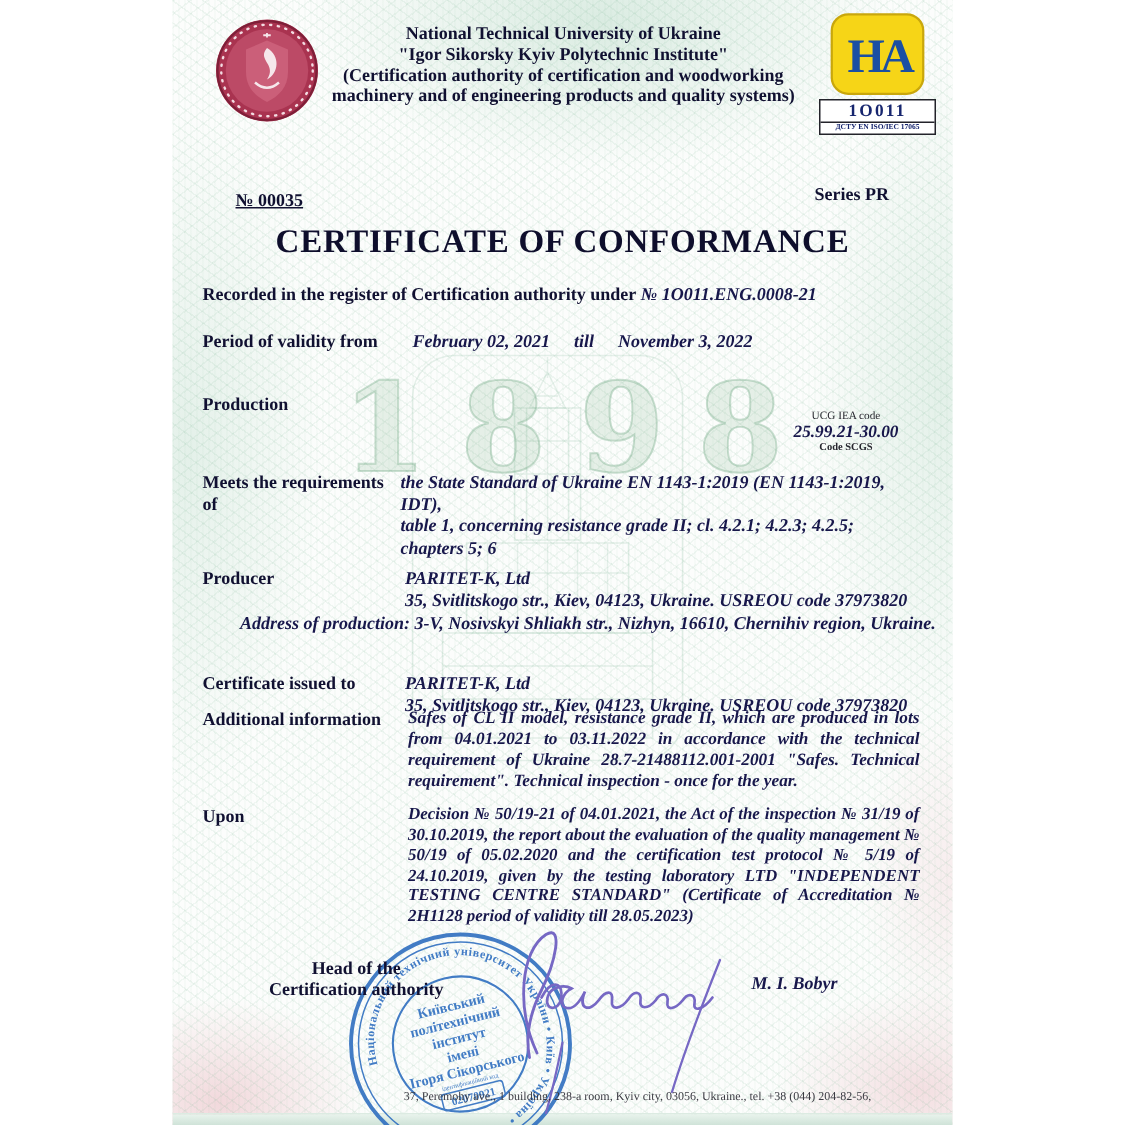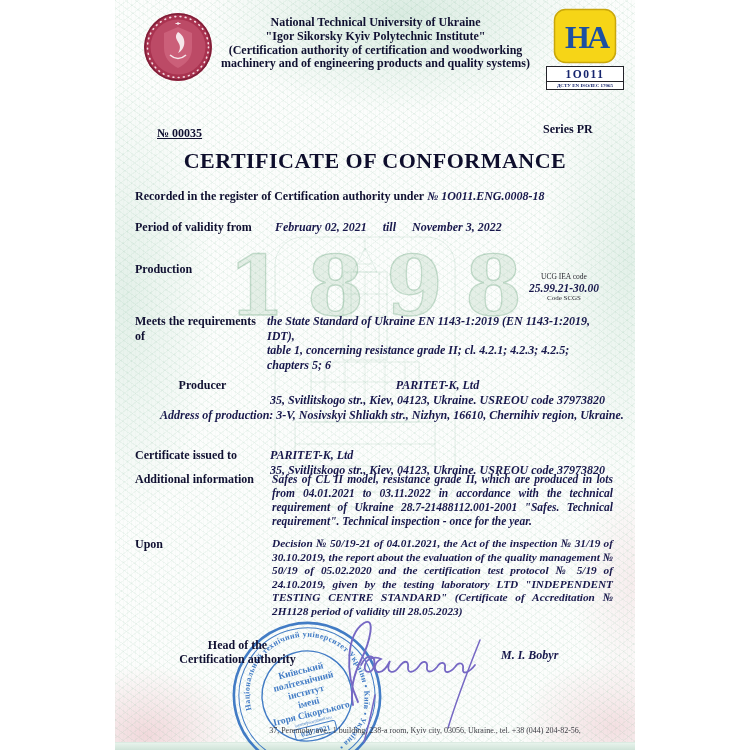--- a/index.html
+++ b/index.html
@@ -43,25 +43,25 @@
   
   .row{font-size:12px;z-index:2;display:flex;}
   .validity{left:20px;top:220px;}
   .validity .lbl{width:140px;flex-shrink:0;}
   .validity .till{margin:0 16px;}
   .production{left:20px;top:262px;}
   .production .lbl{width:67px;flex-shrink:0;}
   .codes{left:398px;top:272px;width:102px;text-align:center;z-index:2;}
   .codes .c1{font-size:7.5px;color:#26262e;}
   .codes .c2{font-size:11.5px;font-weight:bold;font-style:italic;color:#17174b;margin-top:1px;}
-  .codes .c3{font-size:7px;color:#26262e;}
+  .codes .c3{font-size:7px;color:#26262e;font-weight:bold;}
   .requirements{left:20px;top:314px;}
   .requirements .lbl{width:132px;flex-shrink:0;}
   .requirements .vlines{width:340px;line-height:14.5px;}
-  .producer{left:20px;top:378px;text-align:center;}
+  .producer{left:20px;top:378px;}
   .producer .lbl{width:135px;flex-shrink:0;}
   .producer .vlines{line-height:15px;}
   .producer-extra{left:45px;top:408px;font-size:12px;z-index:2;}
   .issued{left:20px;top:448px;}
   .issued .lbl{width:135px;flex-shrink:0;}
   .issued .vlines{line-height:15px;}
   .additional{left:20px;top:472px;}
   .additional .lbl{width:137px;flex-shrink:0;}
   .additional .para{width:341px;text-align:justify;line-height:14px;font-size:11.5px;}
   .upon{left:20px;top:537px;}
@@ -128,21 +128,21 @@
       <div class="acc-std">ДСТУ EN ISO/IEC 17065</div>
     </div>
   </div>
 
   <div class="abs number lbl">№ 00035</div>
   <div class="abs series lbl">Series PR</div>
 
   <div class="abs title">CERTIFICATE OF CONFORMANCE</div>
 
   <div class="abs register">
-    <span class="lbl">Recorded in the register of Certification authority under</span><span class="val">№ 1О011.ENG.0008-18</span>
+    <span class="lbl">Recorded in the register of Certification authority under</span><span class="val">№ 1О011.ENG.0008-21</span>
   </div>
 
   <div class="abs row validity">
     <span class="lbl">Period of validity from</span>
     <span class="val">February 02, 2021</span>
     <span class="val till">till</span>
     <span class="val">November 3, 2022</span>
   </div>
 
   <div class="abs row production">

